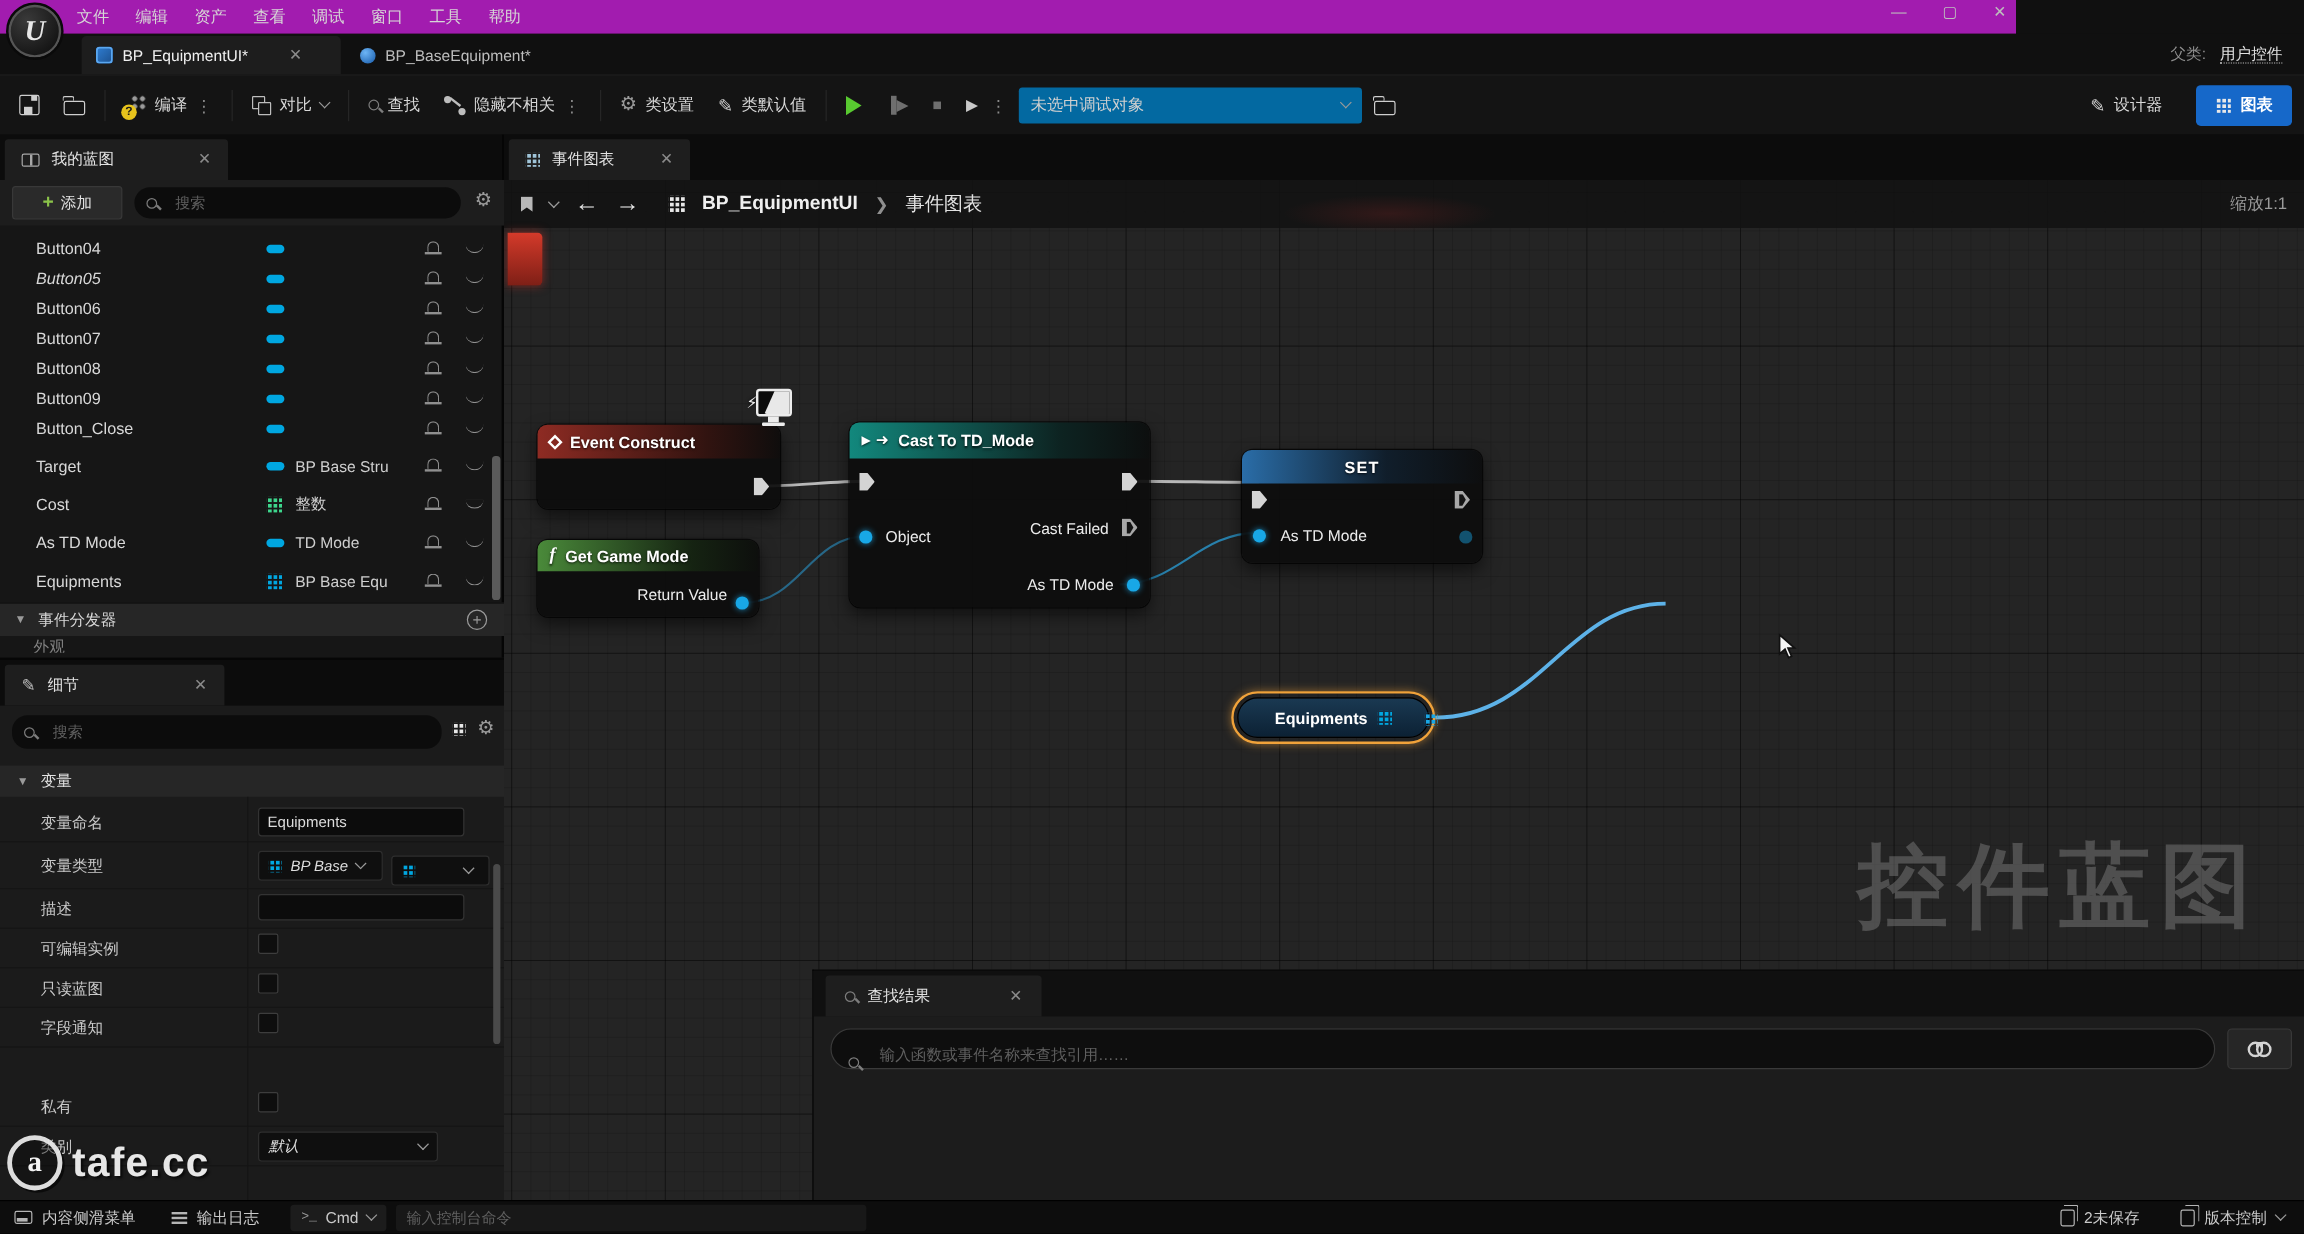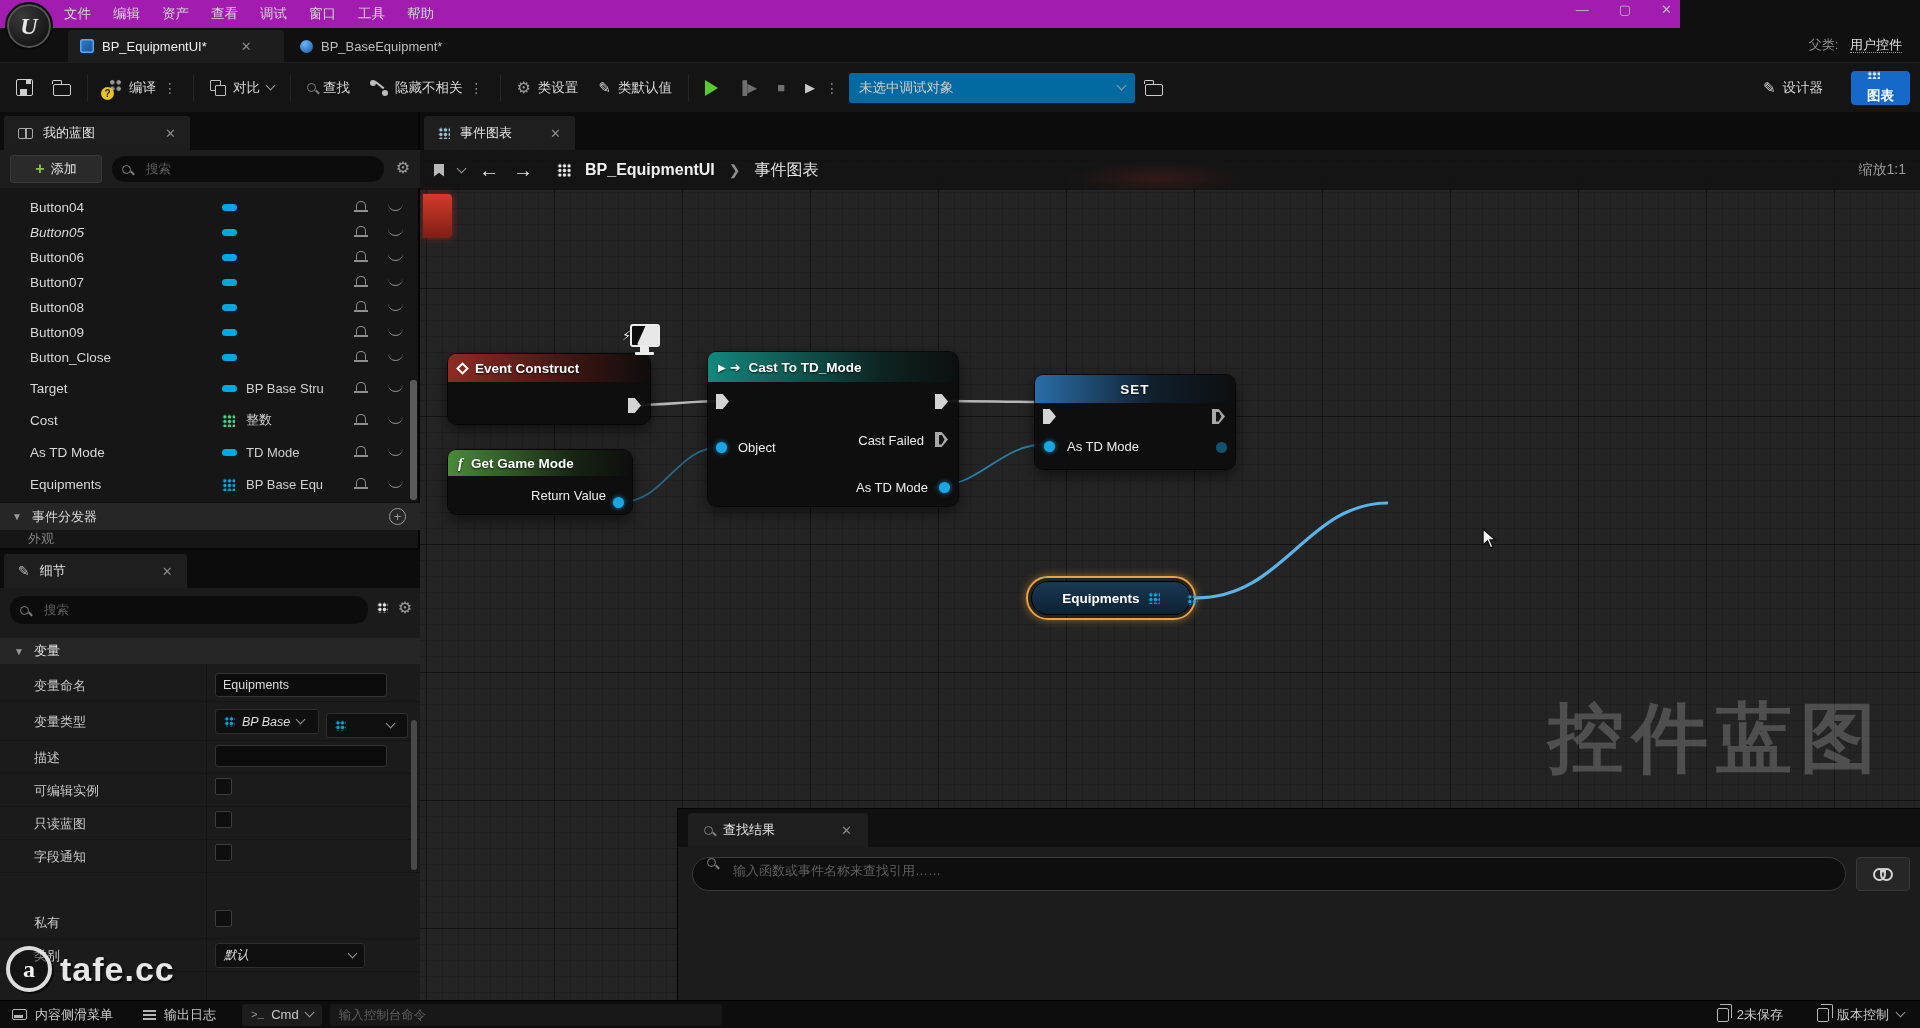--- a/index.html
+++ b/index.html
@@ -69,21 +69,21 @@
   .mol { position:relative; width:18px; height:16px; }
   .mol::before, .mol::after { content:''; position:absolute; width:6px; height:6px; border-radius:50%; background:#bdbdbd; }
   .mol::before { left:0; top:0; } .mol::after { right:0; bottom:0; }
   .mol i { position:absolute; left:4px; top:4px; width:11px; height:1.6px; background:#bdbdbd; transform:rotate(38deg); }
   .pen { color:#cfcfcf; font-size:15px; }
   .play { width:0; height:0; border-left:13px solid #58c930; border-top:8px solid transparent; border-bottom:8px solid transparent; }
   .ctrl { color:#6f6f6f; font-size:13px; }
   .ctrl.lt { color:#c9c9c9; }
   #dbgbox { width:286px; height:30px; background:#0369a1; border-radius:3px; display:flex; align-items:center;
             justify-content:space-between; padding:0 10px; color:#d0d0d0; margin-left:10px; }
-  #graphbtn { height:34px; background:#1668c9; border-radius:4px; color:#fff; font-weight:bold; display:flex; gap:8px; padding:0 16px;flex-direction:column; }
+  #graphbtn { height:34px; background:#1668c9; border-radius:4px; color:#fff; font-weight:bold; display:flex; align-items:center; gap:8px; padding:0 16px; }
 
   
   #leftcol { position:absolute; left:0; top:112px; width:420px; height:888px; background:#161616; border-right:2px solid #050505; }
   .tabwell { position:relative; width:100%; height:38px; background:#0c0c0c; }
   .paneltab { position:absolute; left:4px; top:4px; height:34px; background:#1e1e1e; display:flex; align-items:center; gap:10px; padding:0 14px; border-radius:3px 3px 0 0; color:#e3e3e3; }
   .book { display:inline-block; width:15px; height:11px; border:1.6px solid #a8a8a8; border-radius:2px; position:relative; }
   .book::after { content:''; position:absolute; left:6px; top:0; bottom:0; width:1.6px; background:#a8a8a8; }
   #mbp-toolrow { position:absolute; left:0; top:38px; width:420px; height:38px; background:#1d1d1d; }
   #addbtn { position:absolute; left:10px; top:5px; width:92px; height:28px; background:#2a2a2a; border:1px solid #383838; border-radius:3px;
             display:flex; align-items:center; justify-content:center; gap:6px; color:#e0e0e0; }
@@ -155,21 +155,21 @@
   #monitor .bolt { position:absolute; left:-2px; top:4px; color:#f0f0f0; font-size:13px; text-shadow:0 0 3px #000; }
 
   #gwatermark { position:absolute; right:36px; top:538px; font-size:76px; font-weight:bold; color:rgba(165,165,165,0.34); letter-spacing:8px; }
   #redfrag { position:absolute; left:3px; top:44px; width:29px; height:44px; background:linear-gradient(180deg,#d43a2a,#7e1f16); border-radius:0 4px 4px 0; box-shadow:0 0 8px rgba(210,50,40,0.5); }
   #redsmudge { position:absolute; left:648px; top:12px; width:180px; height:32px; background:radial-gradient(ellipse, rgba(210,50,50,0.16), transparent 70%); }
 
   
   #findresults { position:absolute; left:677px; top:808px; width:1243px; height:192px; background:#1c1c1c; border-left:1px solid #050505; border-top:1px solid #050505; z-index:3; }
   #fr-tabwell { position:absolute; left:0; top:0; width:100%; height:38px; background:#101010; }
   #fr-tab { position:absolute; left:10px; top:4px; height:34px; background:#1e1e1e; border-radius:3px 3px 0 0; display:flex; align-items:center; gap:10px; padding:0 16px; color:#e3e3e3; }
-  #fr-search { position:absolute; left:14px; top:48px; width:1154px; height:34px; background:#0e0e0e; border:1px solid #3a3a3a; border-radius:17px; display:flex; align-items:flex-start; gap:10px; padding:0 14px; }
+  #fr-search { position:absolute; left:14px; top:48px; width:1154px; height:34px; background:#0e0e0e; border:1px solid #3a3a3a; border-radius:17px; display:flex; align-items:flex-end; gap:10px; padding:0 14px; }
   #fr-btn { position:absolute; right:10px; top:48px; width:54px; height:34px; background:#262626; border:1px solid #383838; border-radius:4px; display:flex; align-items:center; justify-content:center; }
   .binoc { position:relative; width:20px; height:13px; }
   .binoc::before, .binoc::after { content:''; position:absolute; bottom:0; width:9px; height:9px; border:2px solid #d4d4d4; border-radius:50%; }
   .binoc::before { left:0; } .binoc::after { right:0; }
   .binoc i { position:absolute; left:7px; top:0; width:6px; height:5px; border:2px solid #d4d4d4; border-bottom:none; border-radius:3px 3px 0 0; }
 
   
   #statusbar { position:absolute; left:0; top:1000px; width:1920px; height:28px; background:#0d0d0d; border-top:1px solid #000;
                display:flex; align-items:center; color:#c9c9c9; font-size:13px; z-index:6; }
   .sb-ic-drawer { display:inline-block; width:15px; height:11px; border:1.6px solid #b5b5b5; border-radius:2px; position:relative; }

